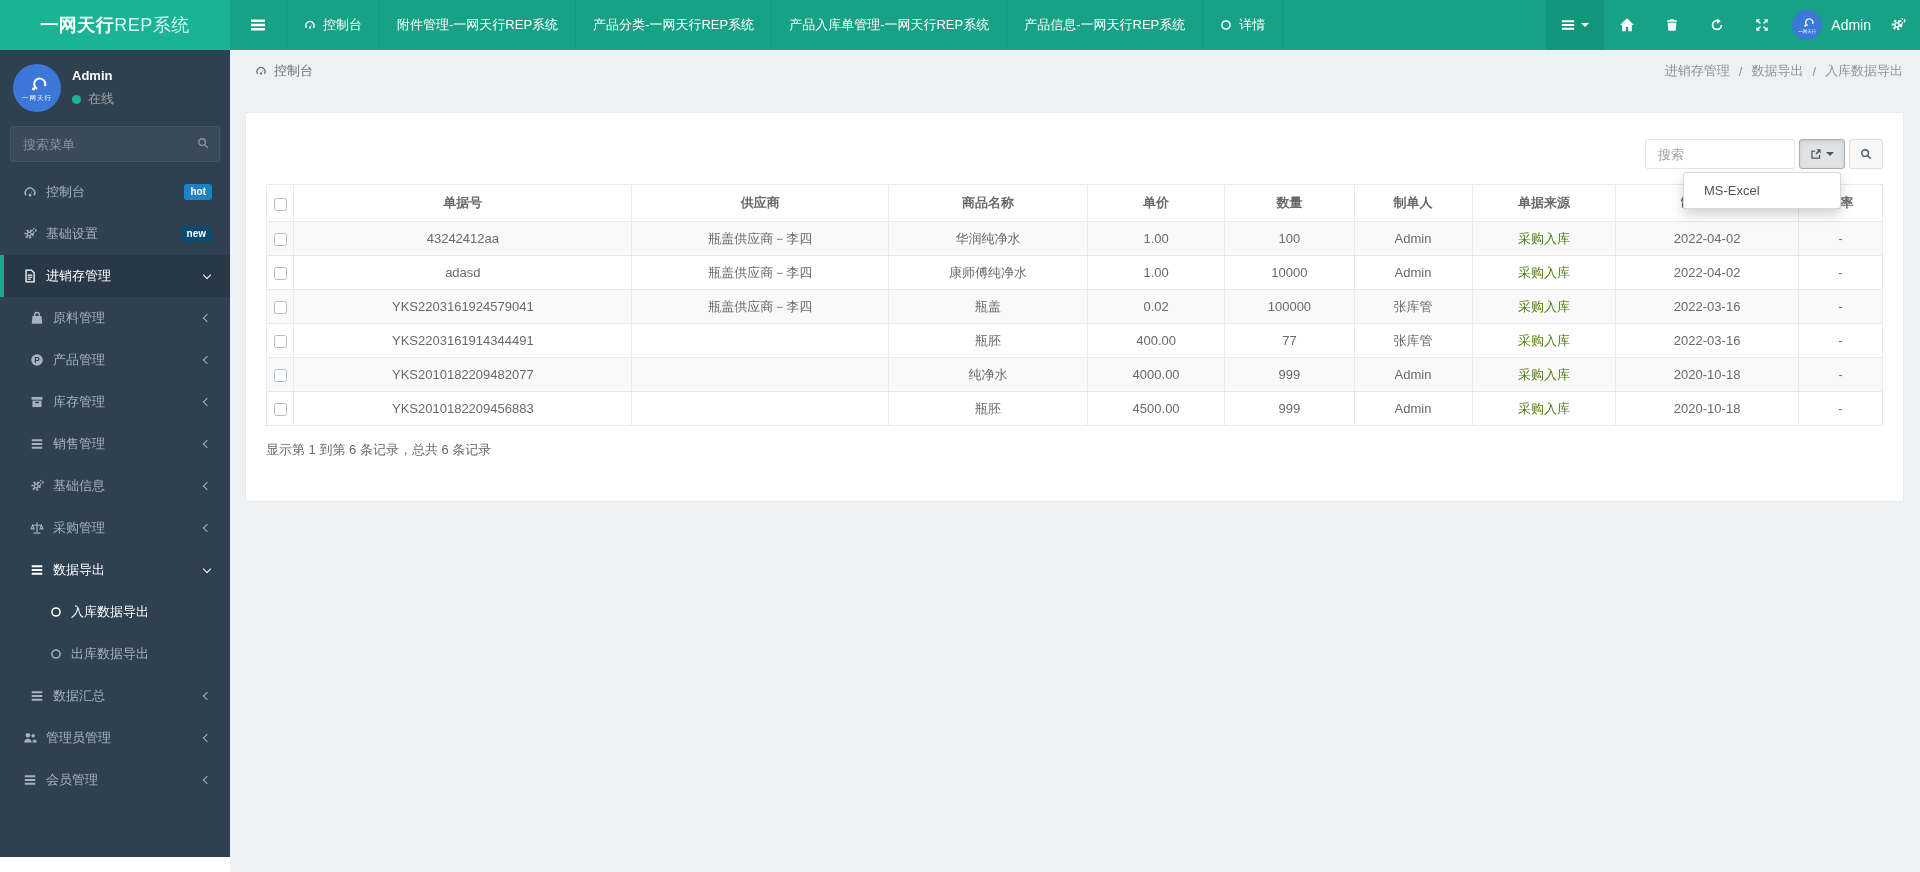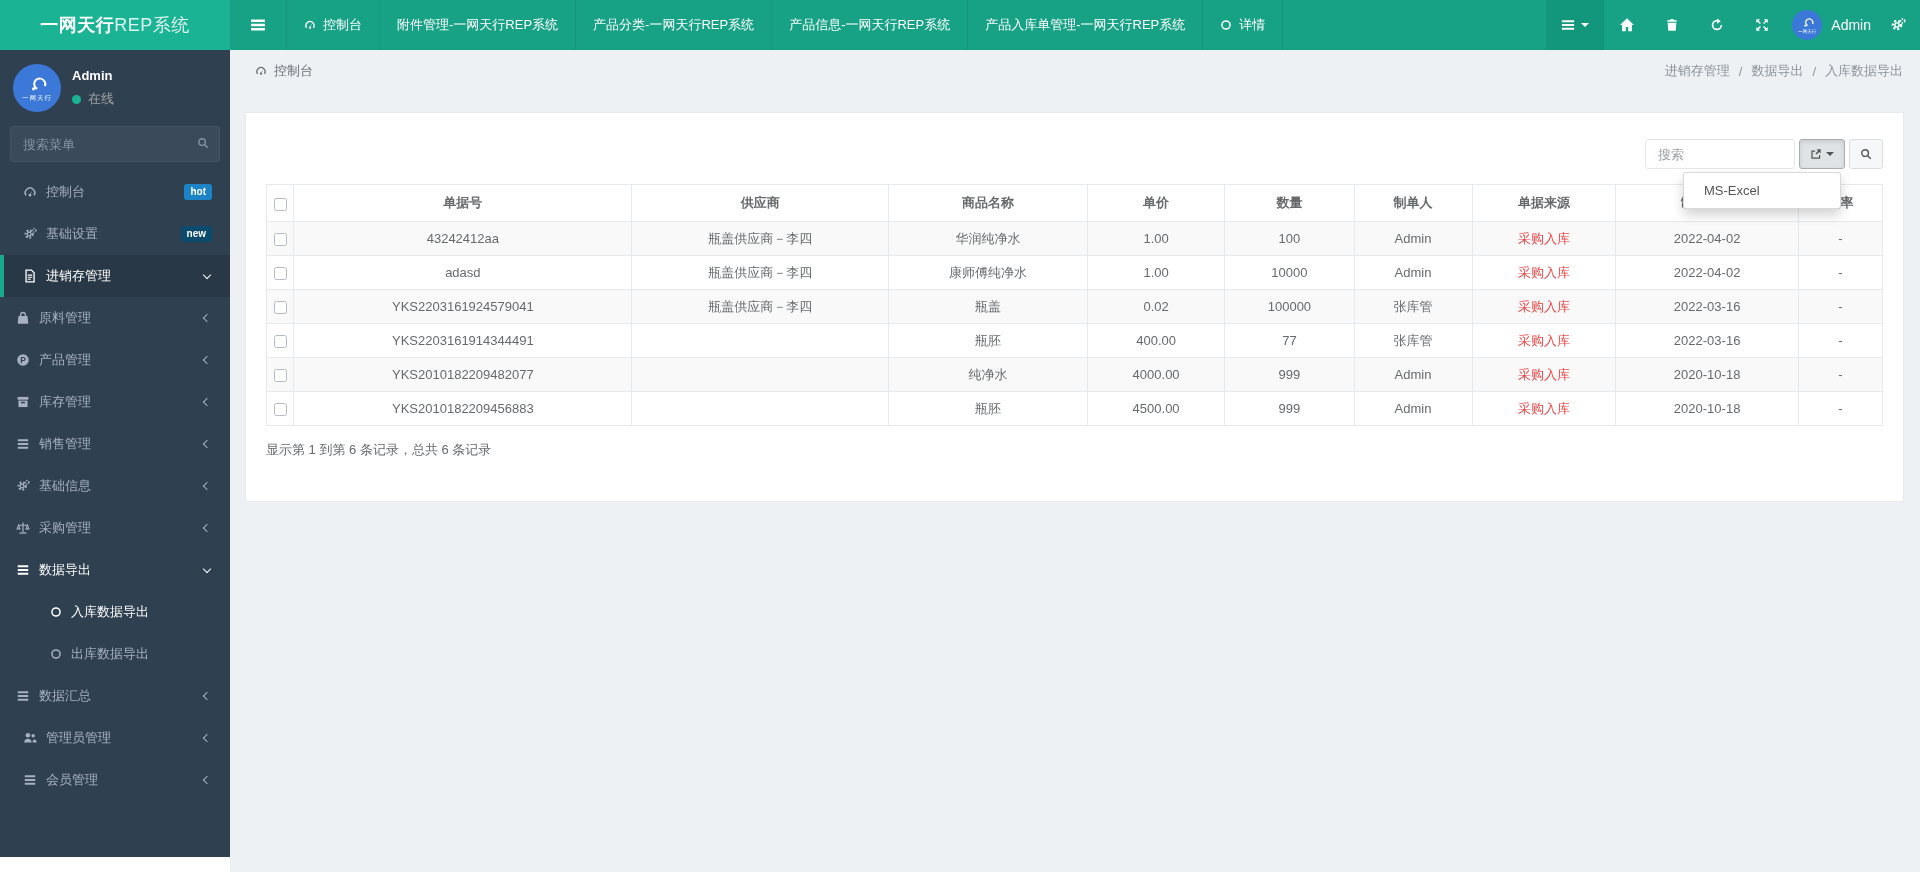--- a/index.html
+++ b/index.html
@@ -50,21 +50,21 @@
   .dot{width:9px;height:9px;border-radius:50%;background:var(--teal)}
   .menu-search{margin:12px 10px 0 10px;position:relative}
   .menu-search input{width:100%;height:36px;background:#3a4a5a;border:1px solid #435466;border-radius:3px;color:#a3a3a3;padding:0 32px 0 12px;font-size:13px;outline:none}
   .menu-search input::placeholder{color:#8693a0}
   .menu-search .ic{position:absolute;right:11px;top:11px;color:#8693a0}
   .side-menu{margin-top:9px}
   .mi{position:relative;display:flex;align-items:center;height:42px;color:var(--side-text);cursor:pointer;text-decoration:none}
   .mi .mi-icon{margin-right:9px;display:inline-flex;flex:none}
   .mi .mi-label{white-space:nowrap}
   .l1{padding-left:23px}
-  .l2{padding-left:16px}
+  .l2{padding-left:30px}
   .l3{padding-left:50px}
   .mi.white{color:#fff}
   .mi.current{background:var(--sidebar-active);border-left:4px solid #19aa8d;padding-left:19px;color:#fff}
   .chev{position:absolute;right:20px;width:6px;height:6px;border-right:1.6px solid currentColor;border-bottom:1.6px solid currentColor}
   .chev.down{transform:rotate(45deg);margin-top:-3px}
   .chev.left{transform:rotate(135deg)}
   .badge{position:absolute;right:18px;font-size:10px;font-weight:700;color:#fff;padding:3px 6px;border-radius:3px;line-height:1}
   .badge.hot{background:#1c84c6}
   .badge.new{background:#0c4a6e}
 
@@ -79,21 +79,21 @@
   .tbtn{height:30px;border:1px solid #ccc;border-radius:3px;display:flex;align-items:center;justify-content:center;cursor:pointer;color:#555;background:#fff}
   .tbtn.export{width:46px;background:#e0e3e5;border-color:#adadad;box-shadow:inset 0 2px 4px rgba(0,0,0,.1);gap:4px}
   .tbtn.searchb{width:34px;background:#f6f7f8;border-color:#ddd}
   .dropdown{position:absolute;top:33px;right:42px;width:158px;background:#fff;border:1px solid rgba(0,0,0,.15);border-radius:3px;box-shadow:0 6px 12px rgba(0,0,0,.175);padding:5px 0;z-index:30}
   .dropdown a{display:block;padding:5px 20px;color:#555;text-decoration:none;cursor:pointer;white-space:nowrap}
 
   .data-table{width:100%;border-collapse:collapse;margin-top:15px;table-layout:fixed}
   .data-table th,.data-table td{border:1px solid var(--border);text-align:center;font-size:13px;padding:0 4px;overflow:hidden;white-space:nowrap;height:34px}
   .data-table th{font-weight:700;height:37px;color:#676a6c}
   .data-table tbody tr:nth-child(odd){background:#f9f9f9}
-  .src{color:#ef4444}
+  .src{color:#4d7c0f}
   .checkbox{width:13px;height:13px;border:1px solid #b3bcc5;border-radius:2.5px;display:inline-block;background:#fff;cursor:pointer;vertical-align:middle}
   .summary{margin-top:15px;color:#676a6c}
 </style>
 </head>
 <body>
 
 <svg width="0" height="0" style="position:absolute">
   <defs>
     <symbol id="i-bars" viewBox="0 0 16 16">
         <path d="M1 2.5h14v2.4H1zM1 6.8h14v2.4H1zM1 11.1h14v2.4H1z"></path>
@@ -187,24 +187,24 @@
         </svg>
       <span>控制台</span>
     </a>
     <a class="tab">
         <span>附件管理-一网天行REP系统</span>
       </a>
     <a class="tab">
         <span>产品分类-一网天行REP系统</span>
       </a>
     <a class="tab">
+        <span>产品入库单管理-一网天行REP系统</span>
+      </a>
+    <a class="tab">
         <span>产品信息-一网天行REP系统</span>
-      </a>
-    <a class="tab">
-        <span>产品入库单管理-一网天行REP系统</span>
       </a>
     <a class="tab">
       <svg class="ic sm">
           <use href="#i-circleo"></use>
         </svg>
       <span>详情</span>
     </a>
     <div class="nav-right">
       <button class="nav-btn dark">
         <svg class="ic">

